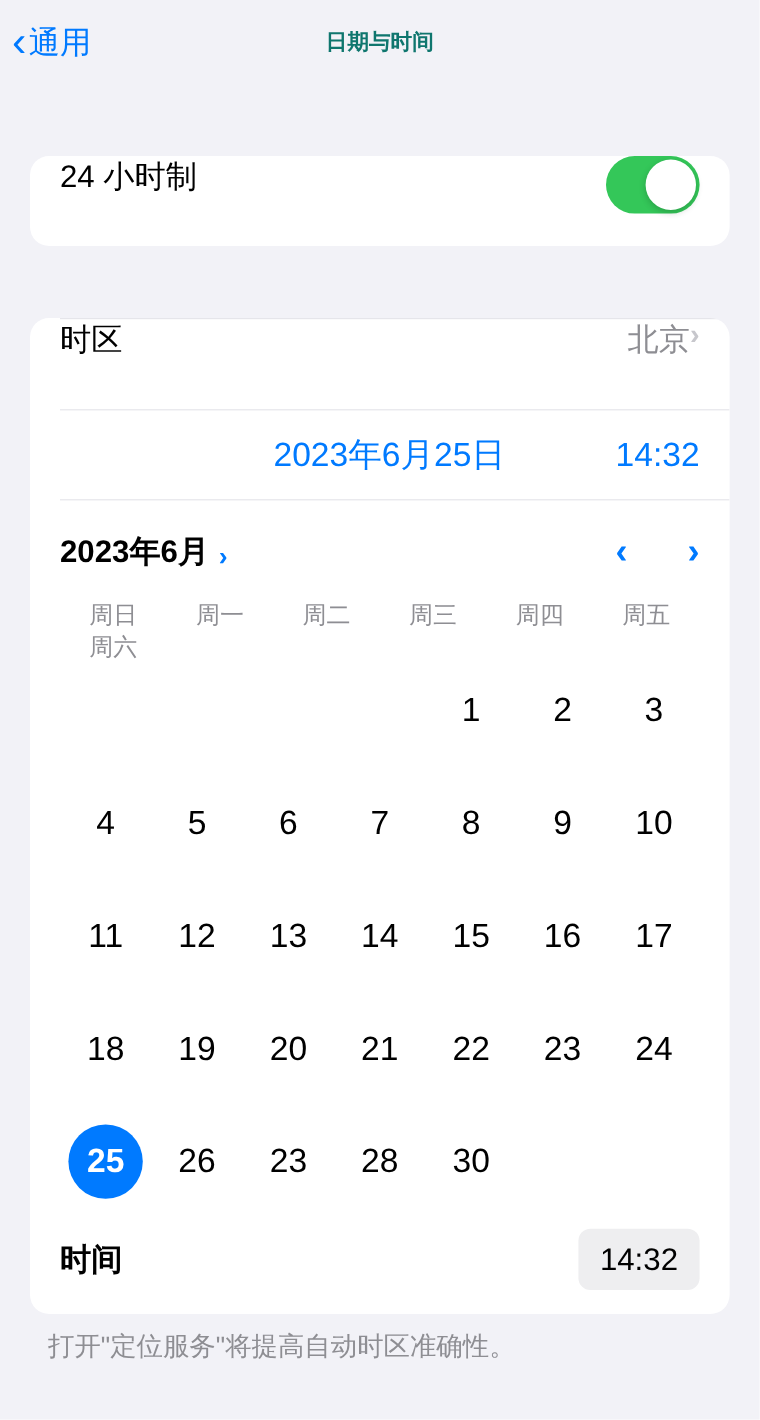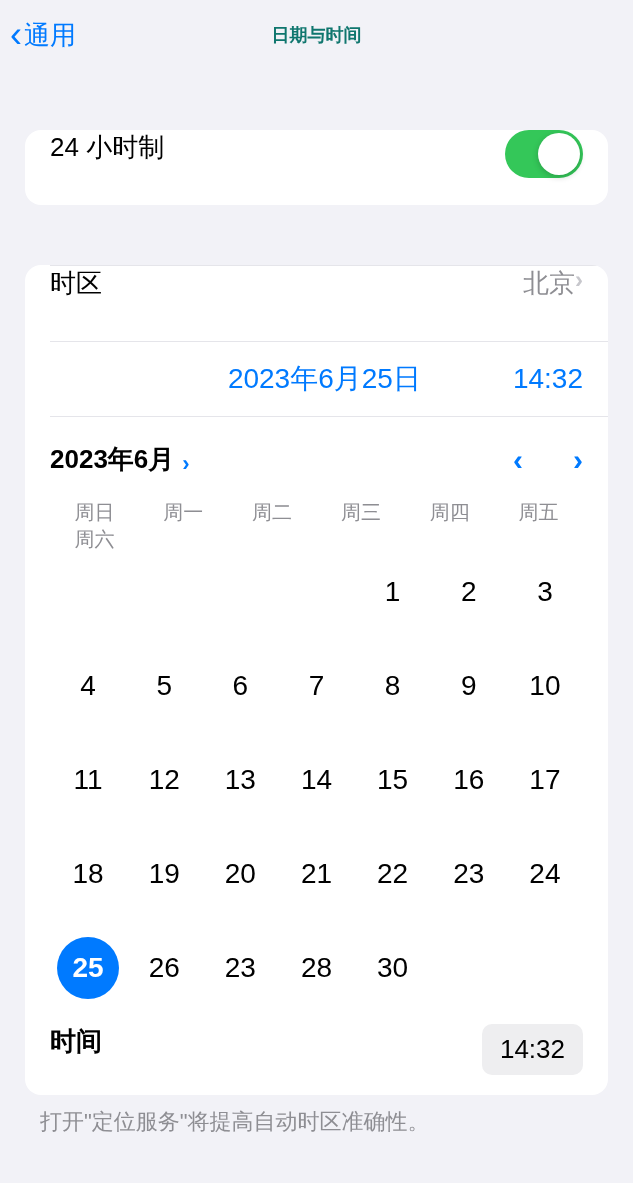--- a/index.html
+++ b/index.html
@@ -171,21 +171,21 @@
       z-index: 0;
     }
     .day-cell.selected span {
       position: relative;
       z-index: 1;
       color: #fff;
       font-weight: 600;
     }
     .time-row {
       display: flex;
-      align-items: flex-start;
+      align-items: center;
       padding: 15px 25px 20px 25px;
     }
     .time-label {
       font-size: 26px;
       font-weight: 600;
       color: #000;
       flex: 1;
     }
     .time-value {
       background: #eeeef0;

